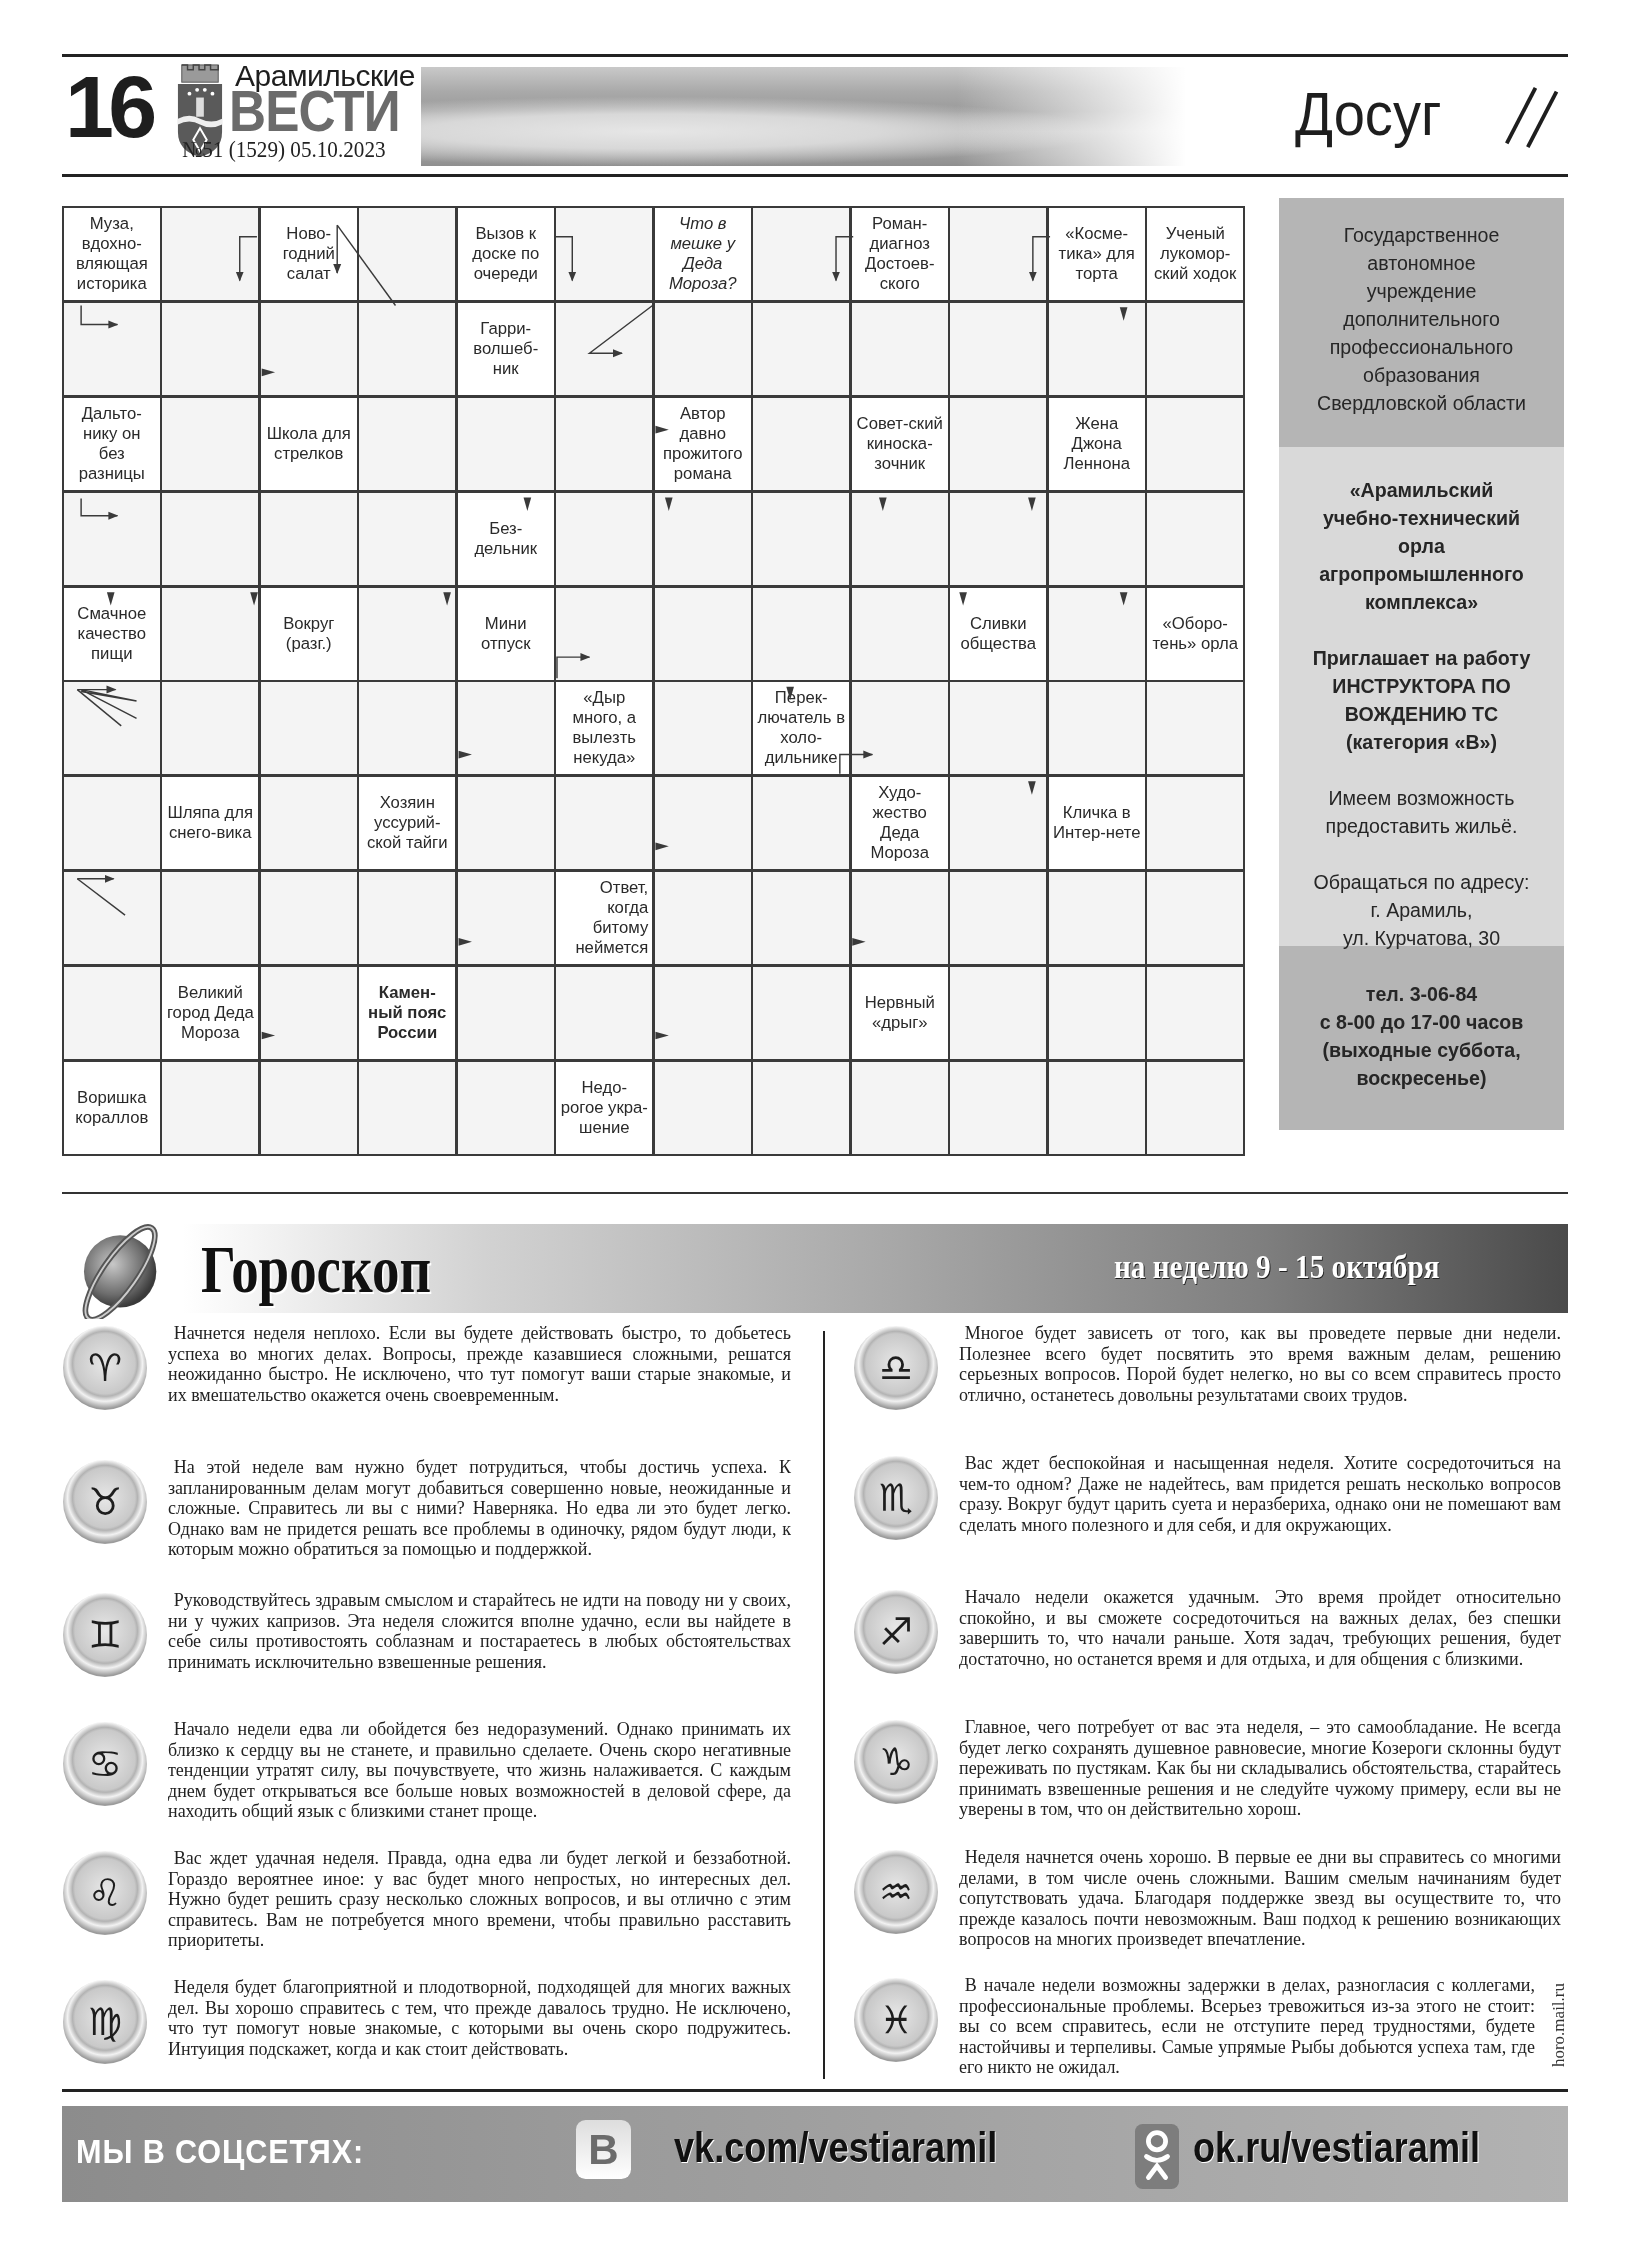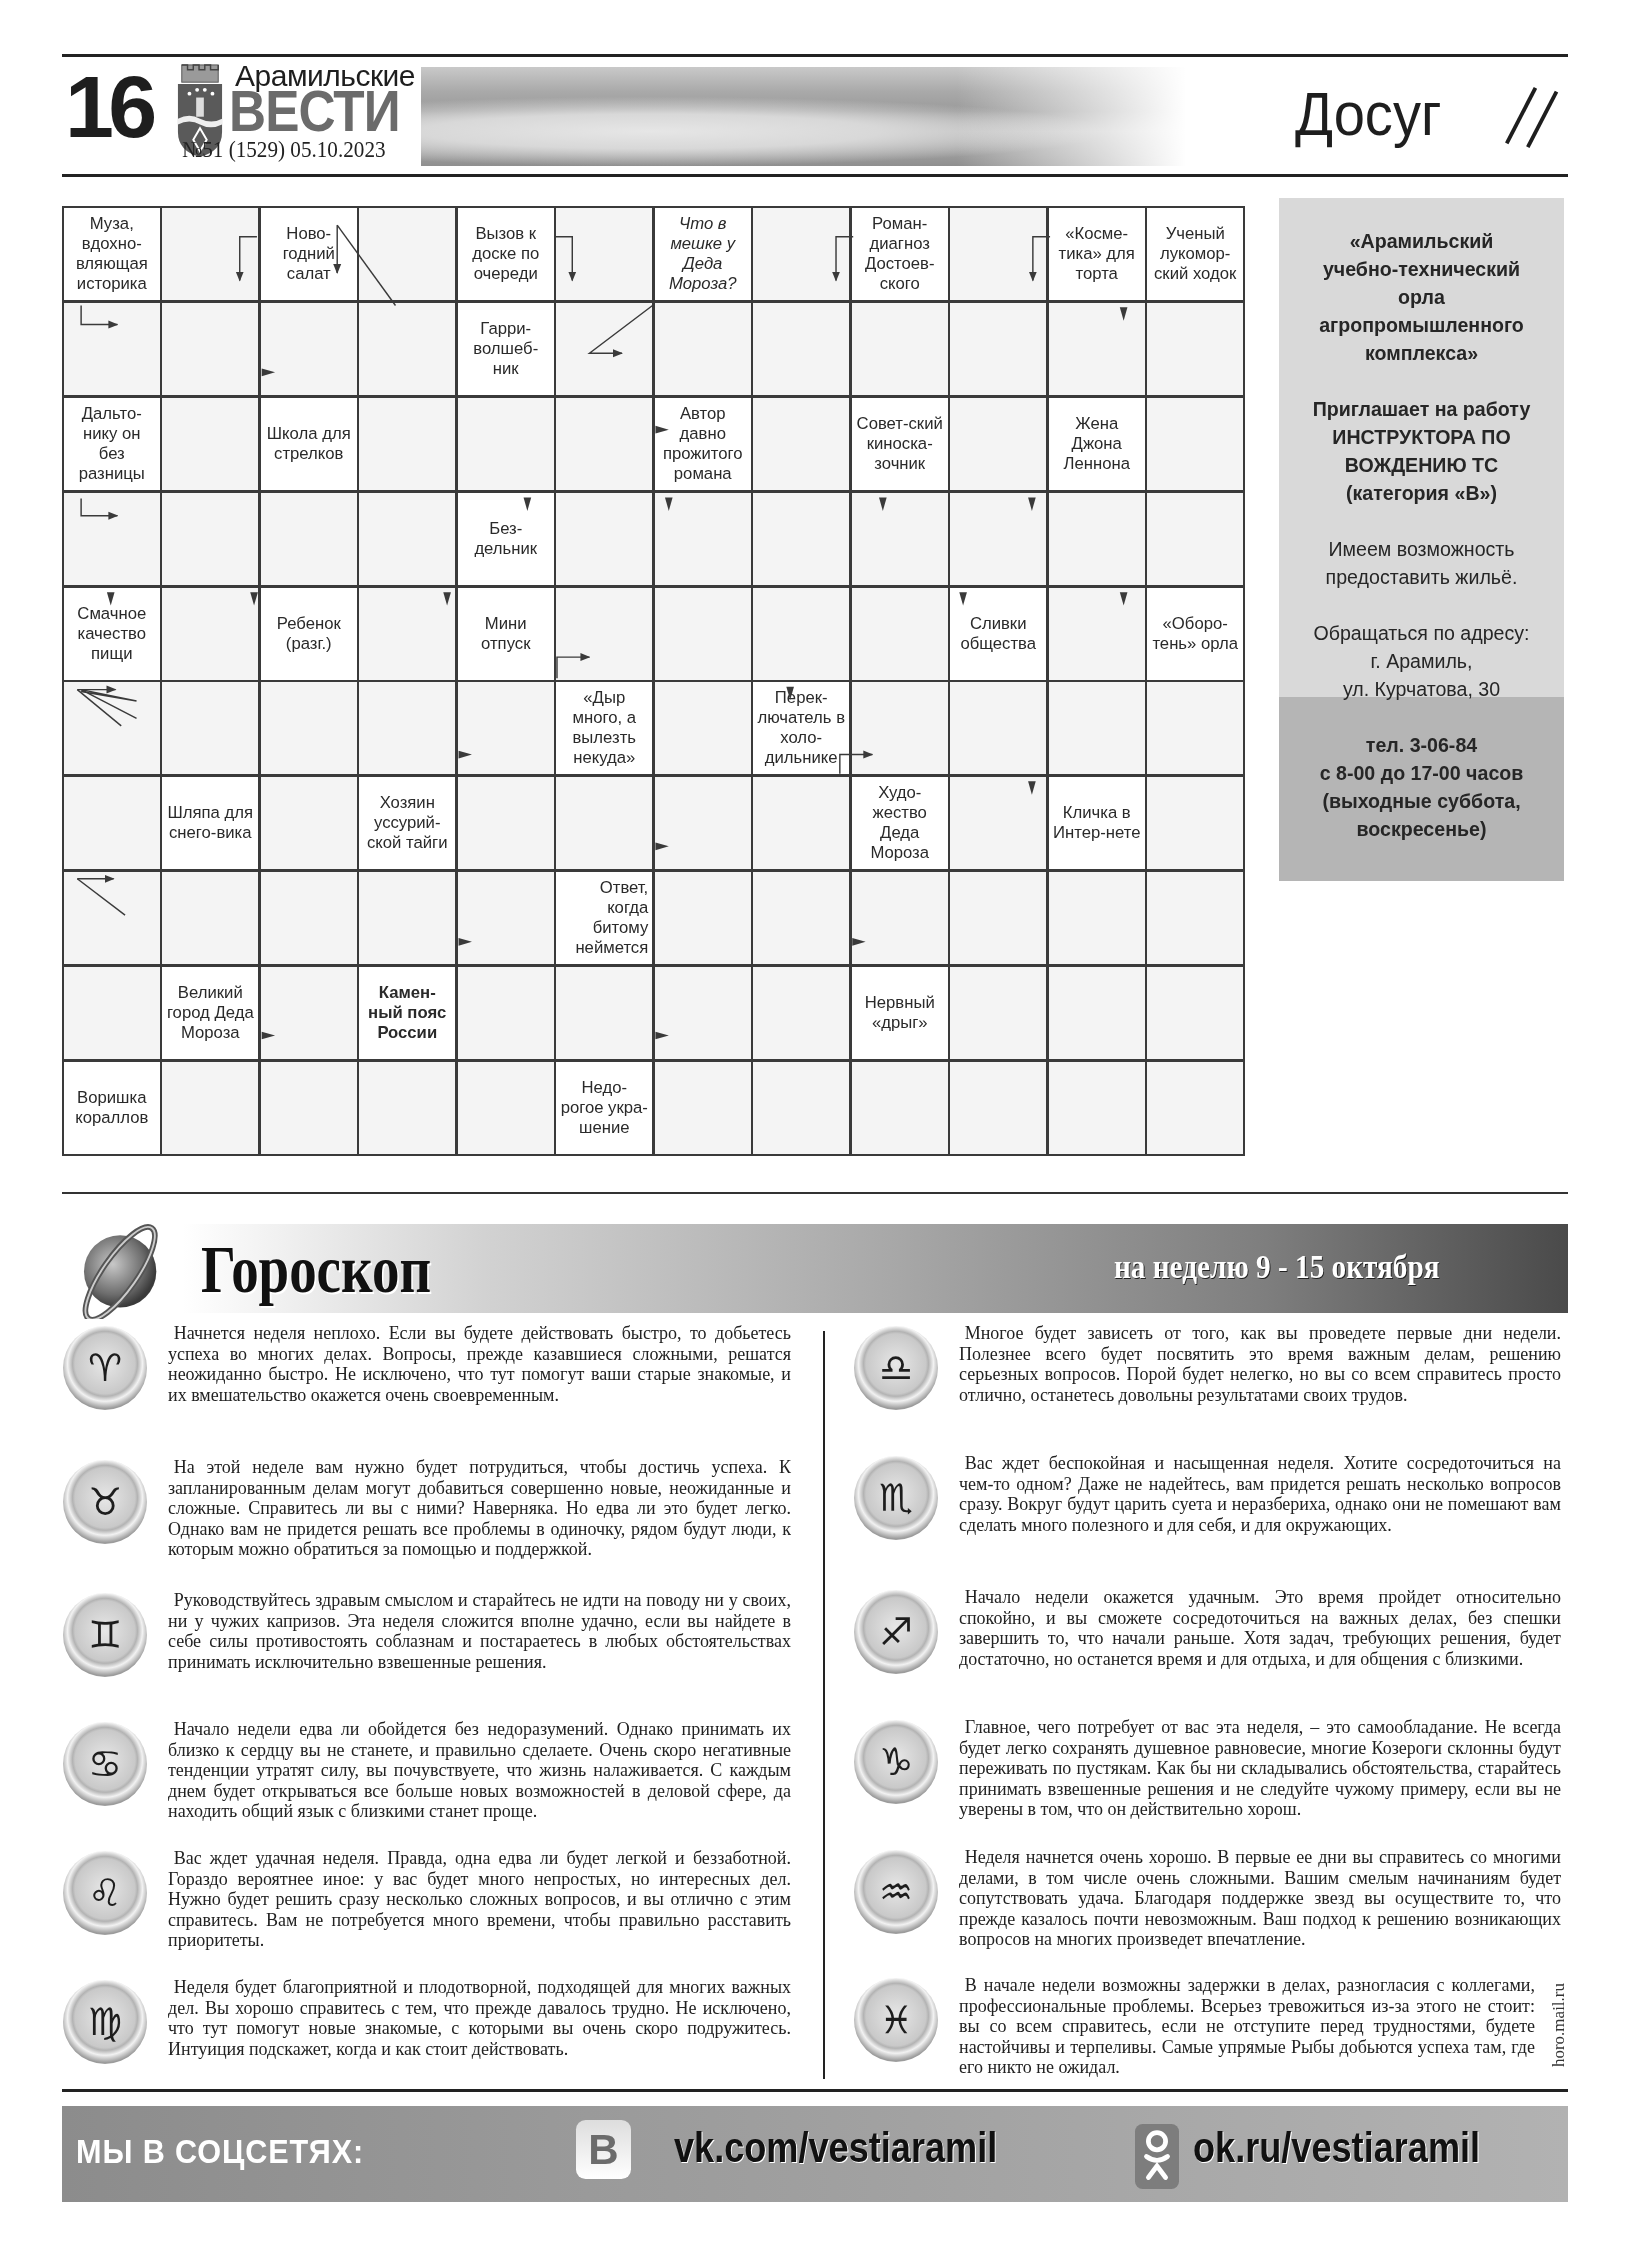--- a/index.html
+++ b/index.html
@@ -162,21 +162,21 @@
     <div class="cell"></div>
     <div class="cell"></div>
     <div class="cell"></div>
     <div class="cell"></div>
     <div class="cell"></div>
     <div class="cell clue">
       <span style="display: block; max-width: 88px;">Смачное качество пищи</span>
     </div>
     <div class="cell"></div>
     <div class="cell clue">
-      <span style="display: block; max-width: 88px;">Ребенок (разг.)</span>
+      <span style="display: block; max-width: 88px;">Вокруг (разг.)</span>
     </div>
     <div class="cell"></div>
     <div class="cell clue">
       <span style="display: block; max-width: 88px;">Мини отпуск</span>
     </div>
     <div class="cell"></div>
     <div class="cell"></div>
     <div class="cell"></div>
     <div class="cell"></div>
     <div class="cell clue">
@@ -318,20 +318,29 @@
     <path d="M1011 602 l4 14 l4 -14 z"></path>
     <path d="M621 666 l14 4 l-14 4 z"></path>
     <path d="M415 766 l14 4 l-14 4 z"></path>
     <path d="M827 766 l14 4 l-14 4 z"></path>
     <path d="M209 864 l14 4 l-14 4 z"></path>
     <path d="M621 864 l14 4 l-14 4 z"></path>
   </g>
 </svg>
 
 <div class="abs ad">
+  <div class="ad-top">
+    <div>Государственное</div>
+    <div>автономное</div>
+    <div>учреждение</div>
+    <div>дополнительного</div>
+    <div>профессионального</div>
+    <div>образования</div>
+    <div>Свердловской области</div>
+  </div>
   <div class="ad-mid">
     <div class="b">«Арамильский</div>
     <div class="b">учебно-технический</div>
     <div class="b">орла</div>
     <div class="b">агропромышленного</div>
     <div class="b">комплекса»</div>
     <div class="gap"></div>
     <div class="b">Приглашает на работу</div>
     <div class="b">ИНСТРУКТОРА ПО</div>
     <div class="b">ВОЖДЕНИЮ ТС</div>

